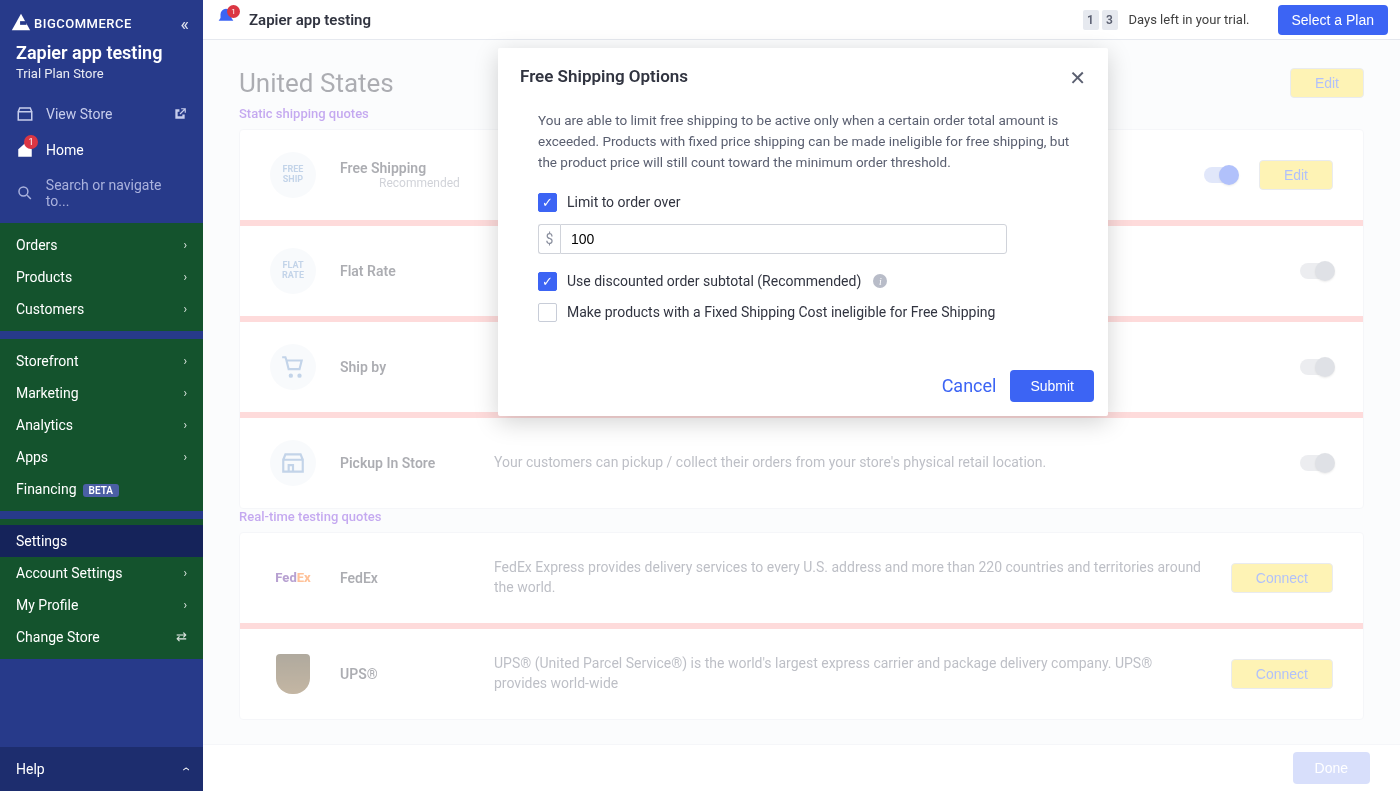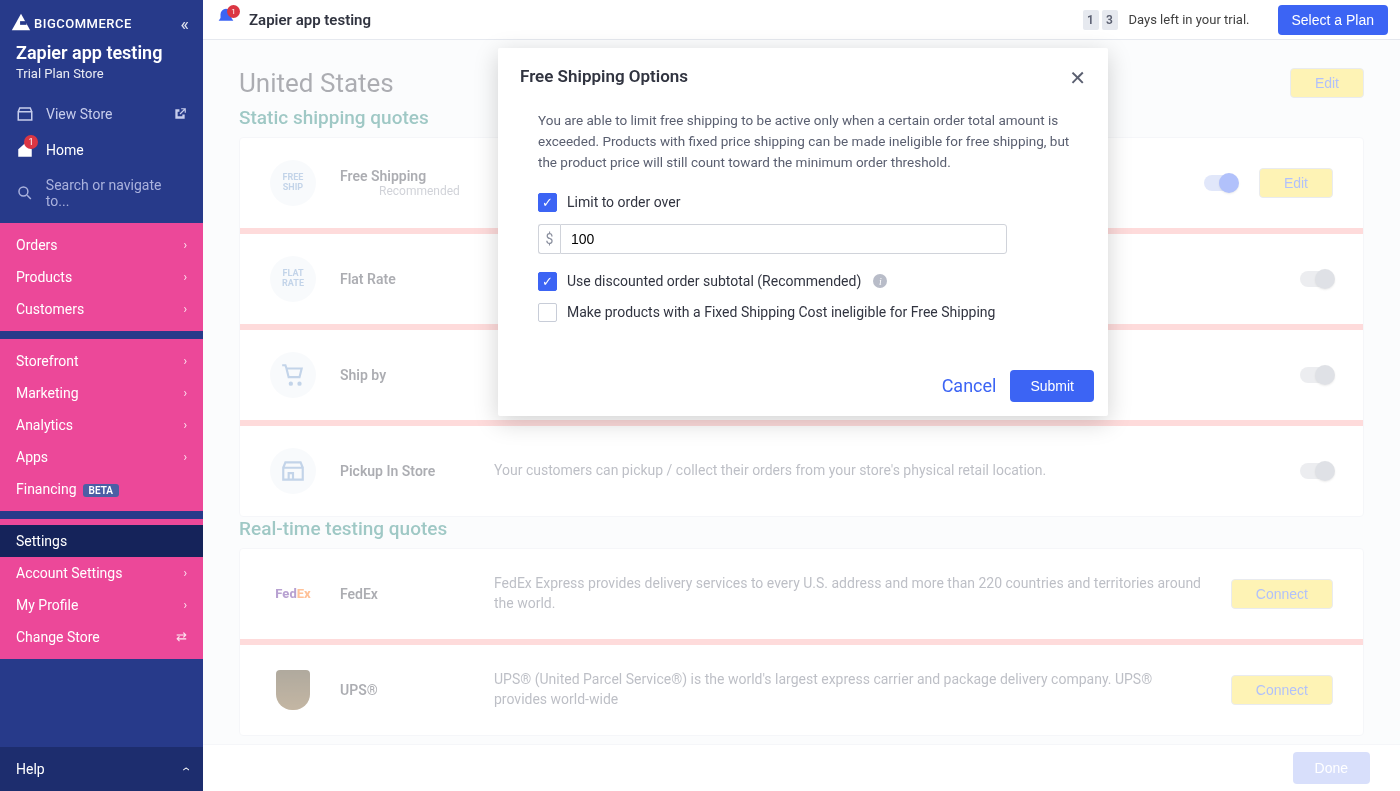--- a/index.html
+++ b/index.html
@@ -14,21 +14,21 @@
 .store-block { padding: 0 16px 14px 16px; }
 .store-name { font-size: 18px; font-weight: 600; line-height: 1.2; }
 .store-plan { font-size: 13px; opacity: 0.9; margin-top: 2px; }
 
 .nav-view { display: flex; align-items: center; padding: 10px 16px; gap: 12px; color: #c7cdec; font-size: 14px; justify-content: space-between;}
 .nav-view .left { display:flex; align-items:center; gap:12px;}
 .nav-home { display: flex; align-items: center; padding: 8px 16px; gap: 12px; color: #fff; font-size: 14px; position: relative;}
 .nav-home .badge { position: absolute; left: 24px; top: 2px; background: #db3643; color:#fff; border-radius: 50%; width:14px; height:14px; font-size:9px; display:flex; align-items:center; justify-content:center; }
 .nav-search { display: flex; align-items: center; padding: 10px 16px 14px 16px; gap: 12px; color: #aab2dd; font-size: 14px; }
 
-.nav-group { background: #ec4899; padding: 6px 0; }
+.nav-group { background: #14532d; padding: 6px 0; }
 .nav-item { display: flex; align-items: center; justify-content: space-between; padding: 8px 16px; color: #fff; font-size: 14px; cursor: pointer; }
 .nav-item.active { background: #15235a; }
 .nav-item .chev { font-size: 12px; opacity: 0.85; }
 .nav-item .pill { background: #4b5fa5; color:#fff; font-size: 10px; padding: 1px 6px; border-radius: 3px; margin-left: 6px; font-weight:600;}
 .nav-item .swap { font-size: 13px; opacity: 0.85; }
 
 .sidebar .spacer { flex: 1; }
 .help-row { padding: 14px 16px; display:flex; align-items:center; justify-content: space-between; font-size: 14px; background:#1d2d6e;}
 
 
@@ -41,21 +41,21 @@
 .trial-days .box { background:#e6e9ef; color:#5a5f70; width:16px; height:20px; display:flex; align-items:center; justify-content:center; border-radius:2px; font-size:12px; font-weight:600;}
 .trial-days .txt { color:#404040; font-size:13px; margin-left:8px; margin-right: 10px;}
 .btn-primary { background:#3c64f4; color:#fff; border:none; padding: 7px 14px; border-radius:4px; font-size:14px; font-weight:500; cursor:pointer;margin-left:6px;}
 
 
 .main { position: fixed; left: 203px; top: 40px; right:0; bottom:0; overflow:auto; padding: 28px 36px 80px 36px;}
 .page-head { display:flex; align-items:center; justify-content: space-between; margin-bottom: 8px;}
 .page-title { font-size: 26px; font-weight: 400; color:#313440;}
 .btn-outline { background:#fde047; border:1px solid #c8cdd8; color:#3c64f4; padding: 6px 24px; border-radius:4px; font-size:14px; cursor:pointer;}
 
-.section-h { font-size: 19px; font-weight: 500; margin: 0 0 8px 0; color:#0f766e;}
+.section-h { font-size: 13px; font-weight: 500; margin: 0 0 8px 0; color:#6d28d9;}
 .panel { background:#fff; border:1px solid #e6e9ef; border-radius:4px; }
 .ship-row { display:flex; align-items:center; padding: 22px 30px; border-bottom: 6px solid #fca5a5; gap: 24px;}
 .ship-row:last-child { border-bottom:none;}
 .ship-ico { width:46px; height:46px; border-radius:50%; background:#eef2f7; display:flex; align-items:center; justify-content:center; font-size:9px; font-weight:700; color:#6a94c8; text-align:center; line-height:1.1; flex-shrink:0;}
 .ship-ico.square { border-radius: 4px; background: transparent;}
 .ship-name { width: 130px; font-weight:600; font-size:14px; flex-shrink:0;}
 .ship-name .sub { font-weight:400; font-size:12px; color:#8a8f9e;margin-left:39px;}
 .ship-desc { flex:1; font-size:14px; color:#5a5f70; line-height:1.4;}
 .ship-ctrl { display:flex; align-items:center; gap: 22px; flex-shrink:0;}
 

